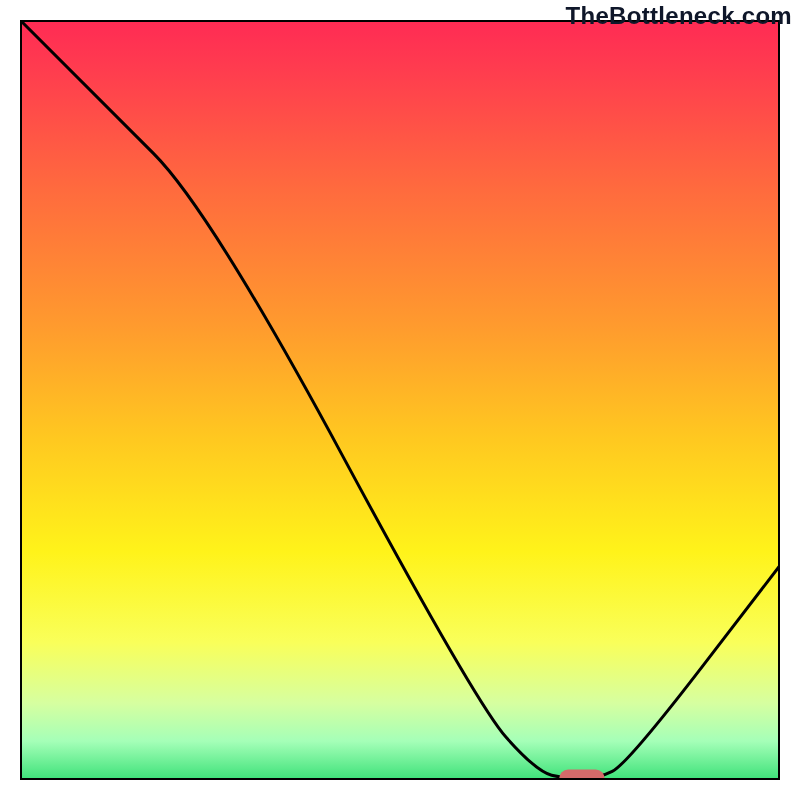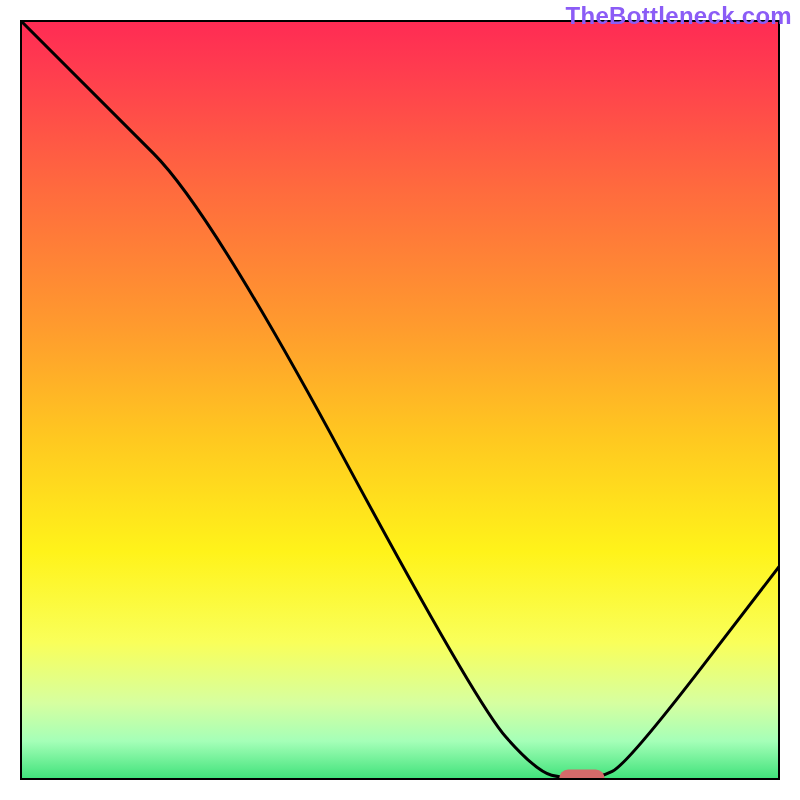--- a/index.html
+++ b/index.html
@@ -15,21 +15,21 @@
     position: relative;
     width: 800px;
     height: 800px;
   }
   .watermark {
     position: absolute;
     top: 2px;
     right: 8px;
     font-size: 24px;
     font-weight: 600;
-    color: #8b5cf6;
+    color: #0f172a;
     letter-spacing: 0.3px;
     z-index: 30;
     user-select: none;
   }
   svg.chart {
     position: absolute;
     inset: 0;
     width: 800px;
     height: 800px;
     display: block;

